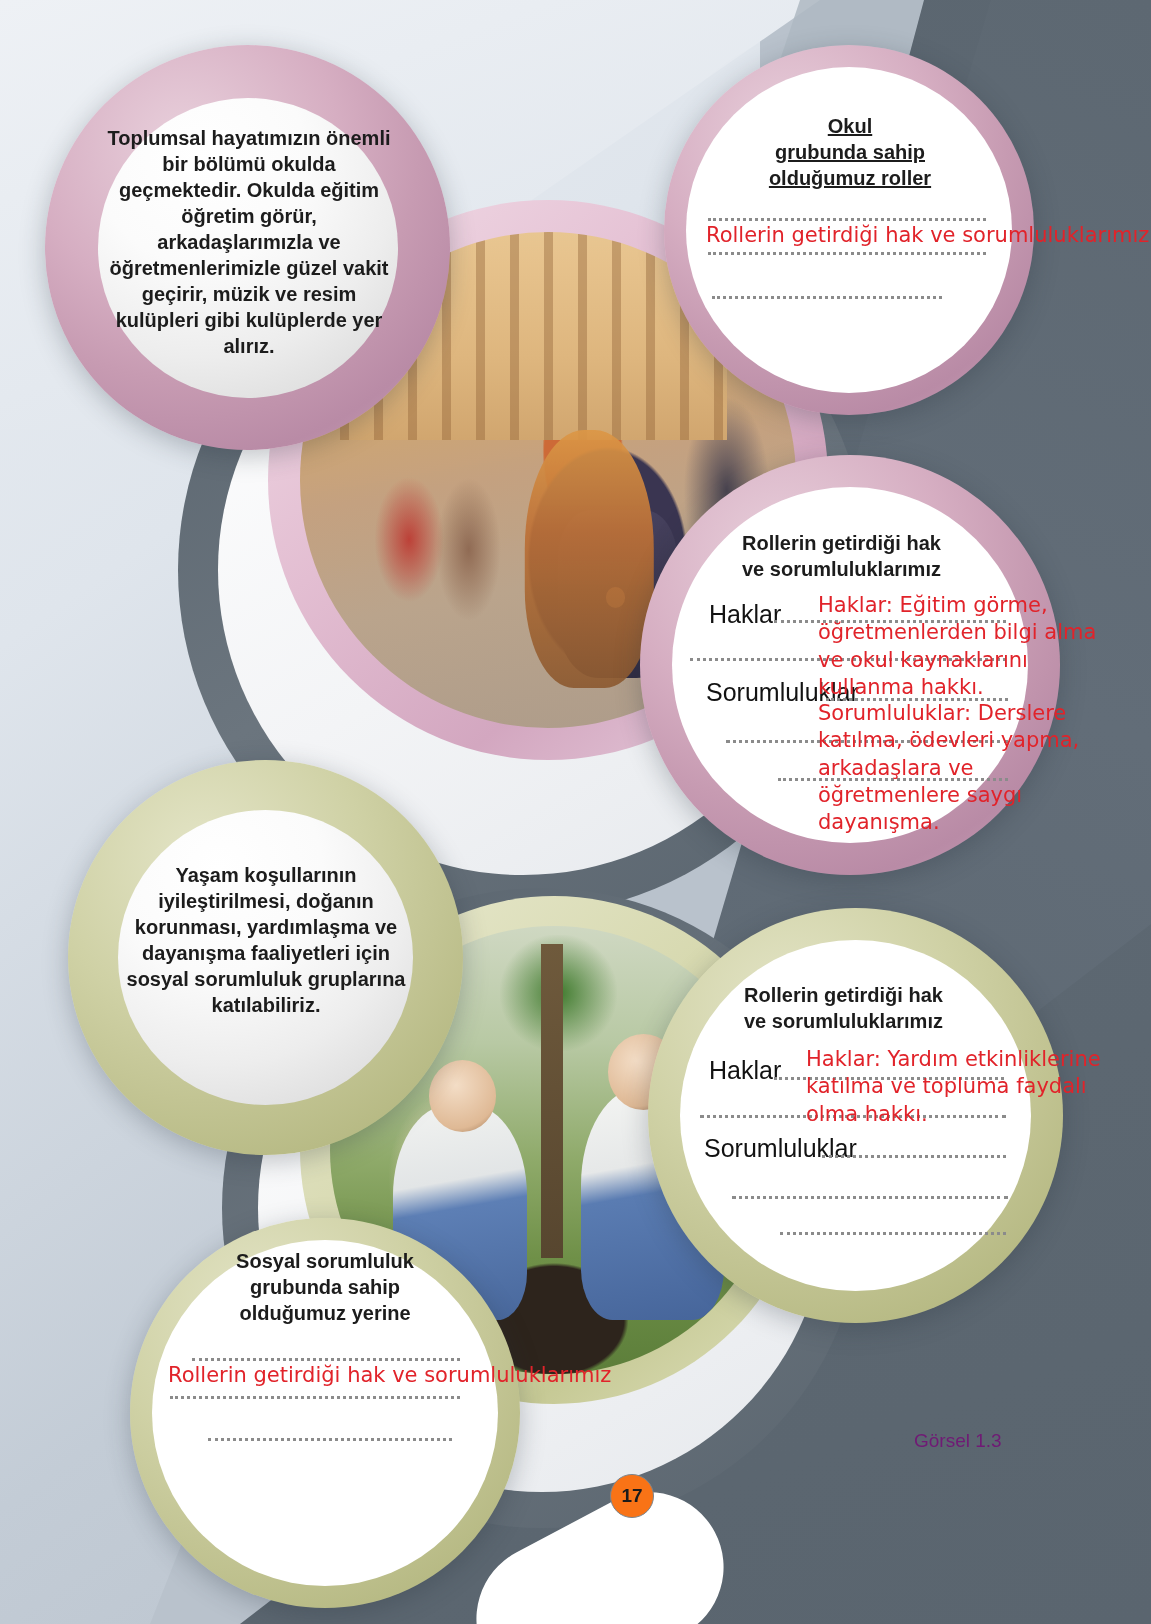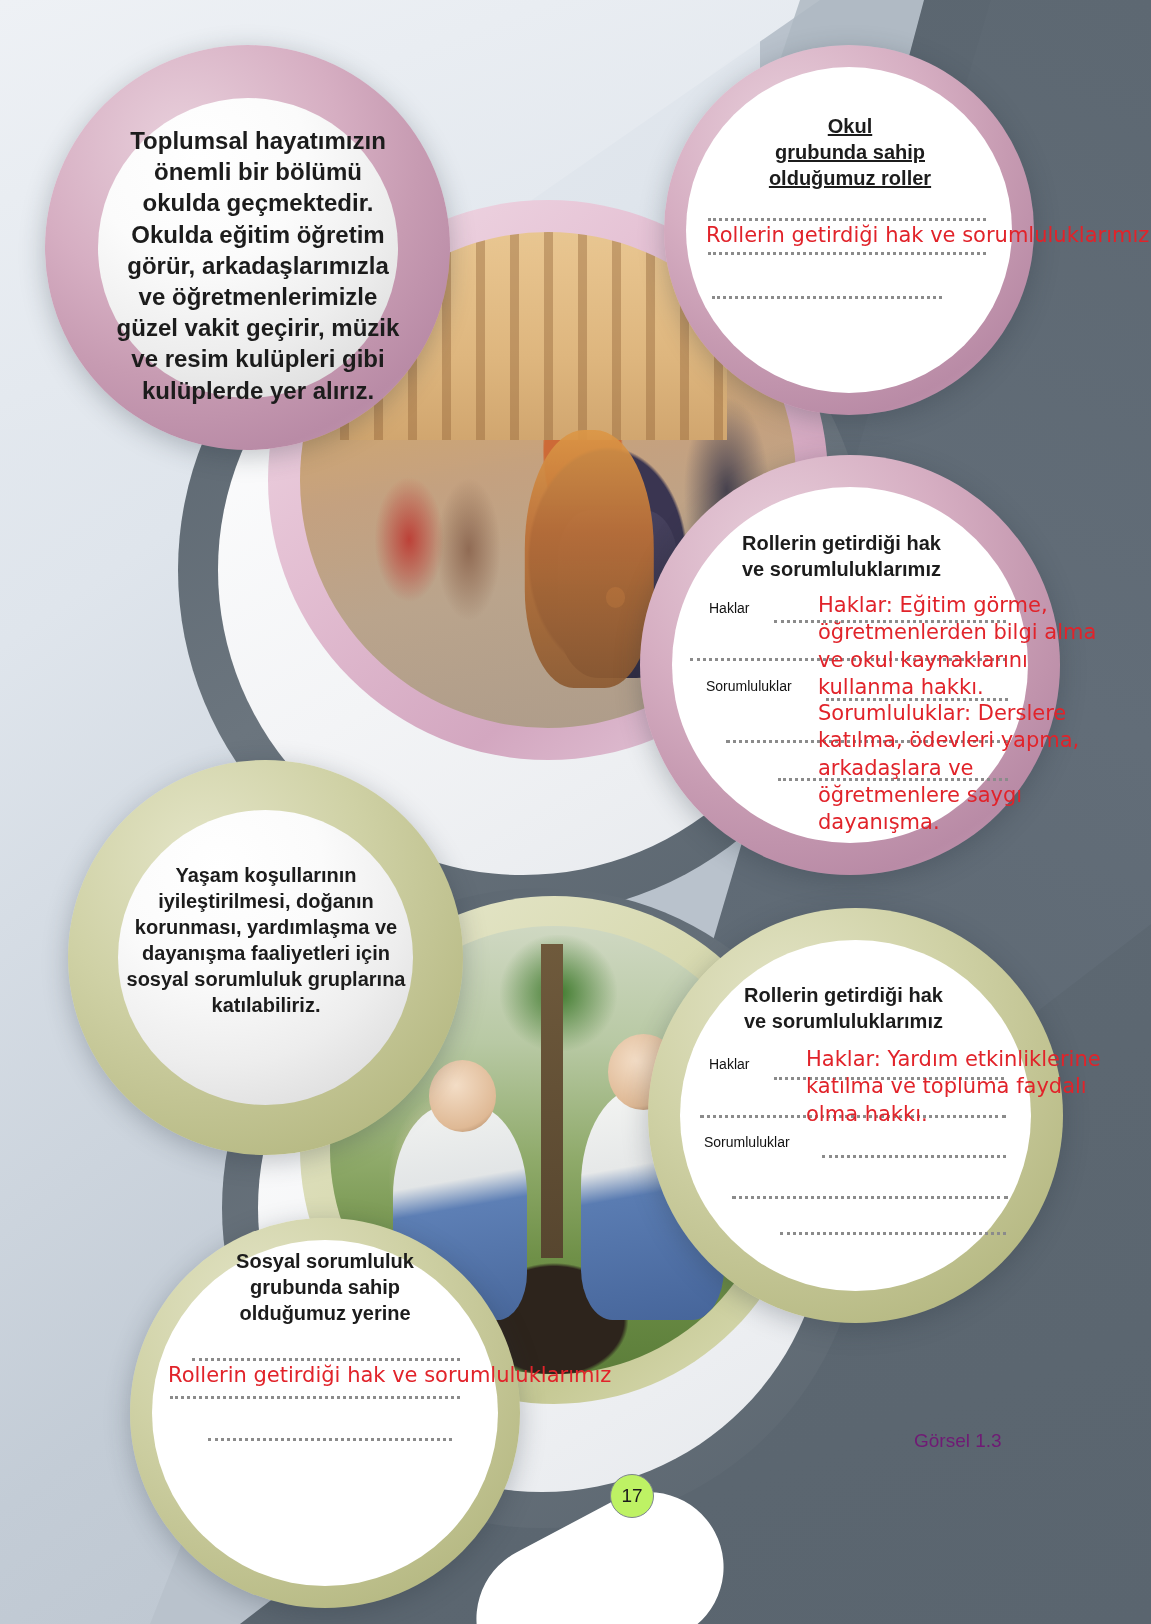--- a/index.html
+++ b/index.html
@@ -179,21 +179,21 @@
     font-family: "DejaVu Sans", sans-serif;
     font-size: 20px;
     line-height: 1.30;
     white-space: nowrap;
   }
   .hand.wrap { white-space: normal; }
 
   .label {
     position: absolute;
     color: #121212;
-    font-size: 14px;
+    font-size: 25px;
     font-family: "Liberation Sans", sans-serif;
   }
 
   .fig-caption {
     position: absolute;
     color: #701a75;
     font-size: 19px;
   }
 
   .page-tab {
@@ -203,23 +203,23 @@
     background: #ffffff;
     border-radius: 90px;
     transform: rotate(-28deg);
   }
   .page-num {
     position: absolute;
     left: 610px; top: 1474px;
     width: 44px; height: 44px;
     border-radius: 50%;
     border: 1.5px solid #7c858d;
-    background: #bef264;
+    background: #f97316;
     color: #1b1b1b;
-    font-size: 19px; font-weight: normal;
+    font-size: 19px; font-weight: bold;
     display: flex; align-items: center; justify-content: center;
   }
 </style>
 </head>
 <body>
 
 <div id="page">
 
   <div class="bg-light-left"></div>
   <div class="bg-light-top"></div>
@@ -234,21 +234,21 @@
   <div class="photo" style="left:300px; top:232px; width:496px; height:496px;">
     <div class="ph-school">
       <div class="bldg"></div>
       <div class="bag"></div>
     </div>
   </div>
 
   <div class="ring pink-outer ring-shadow" style="left:45px; top:45px; width:405px; height:405px;"></div>
   <div class="ring bubble-gray" style="left:98px; top:98px; width:300px; height:300px;">
   </div>
-  <div class="circle-text" style="left:105px; top:125px; width:288px; font-size:24px;margin-left:9px;">Toplumsal hayatımızın önemli bir bölümü okulda geçmektedir. Okulda eğitim öğretim görür, arkadaşlarımızla ve öğretmenlerimizle güzel vakit geçirir, müzik ve resim kulüpleri gibi kulüplerde yer alırız.</div>
+  <div class="circle-text" style="left:105px; top:125px; width:288px; font-size:20px;">Toplumsal hayatımızın önemli bir bölümü okulda geçmektedir. Okulda eğitim öğretim görür, arkadaşlarımızla ve öğretmenlerimizle güzel vakit geçirir, müzik ve resim kulüpleri gibi kulüplerde yer alırız.</div>
 
   <div class="ring pink-outer ring-shadow" style="left:664px; top:45px; width:370px; height:370px;"></div>
   <div class="ring bubble-white" style="left:686px; top:67px; width:326px; height:326px;"></div>
   <div class="circle-text" style="left:700px; top:113px; width:300px; font-size:20px; white-space:pre-line;text-decoration:underline;">Okul
 grubunda sahip
 olduğumuz roller</div>
 
   <div class="dots" style="left:708px; top:218px; width:278px;"></div>
   <div class="dots" style="left:708px; top:252px; width:278px;"></div>
   <div class="dots" style="left:712px; top:296px; width:230px;"></div>

